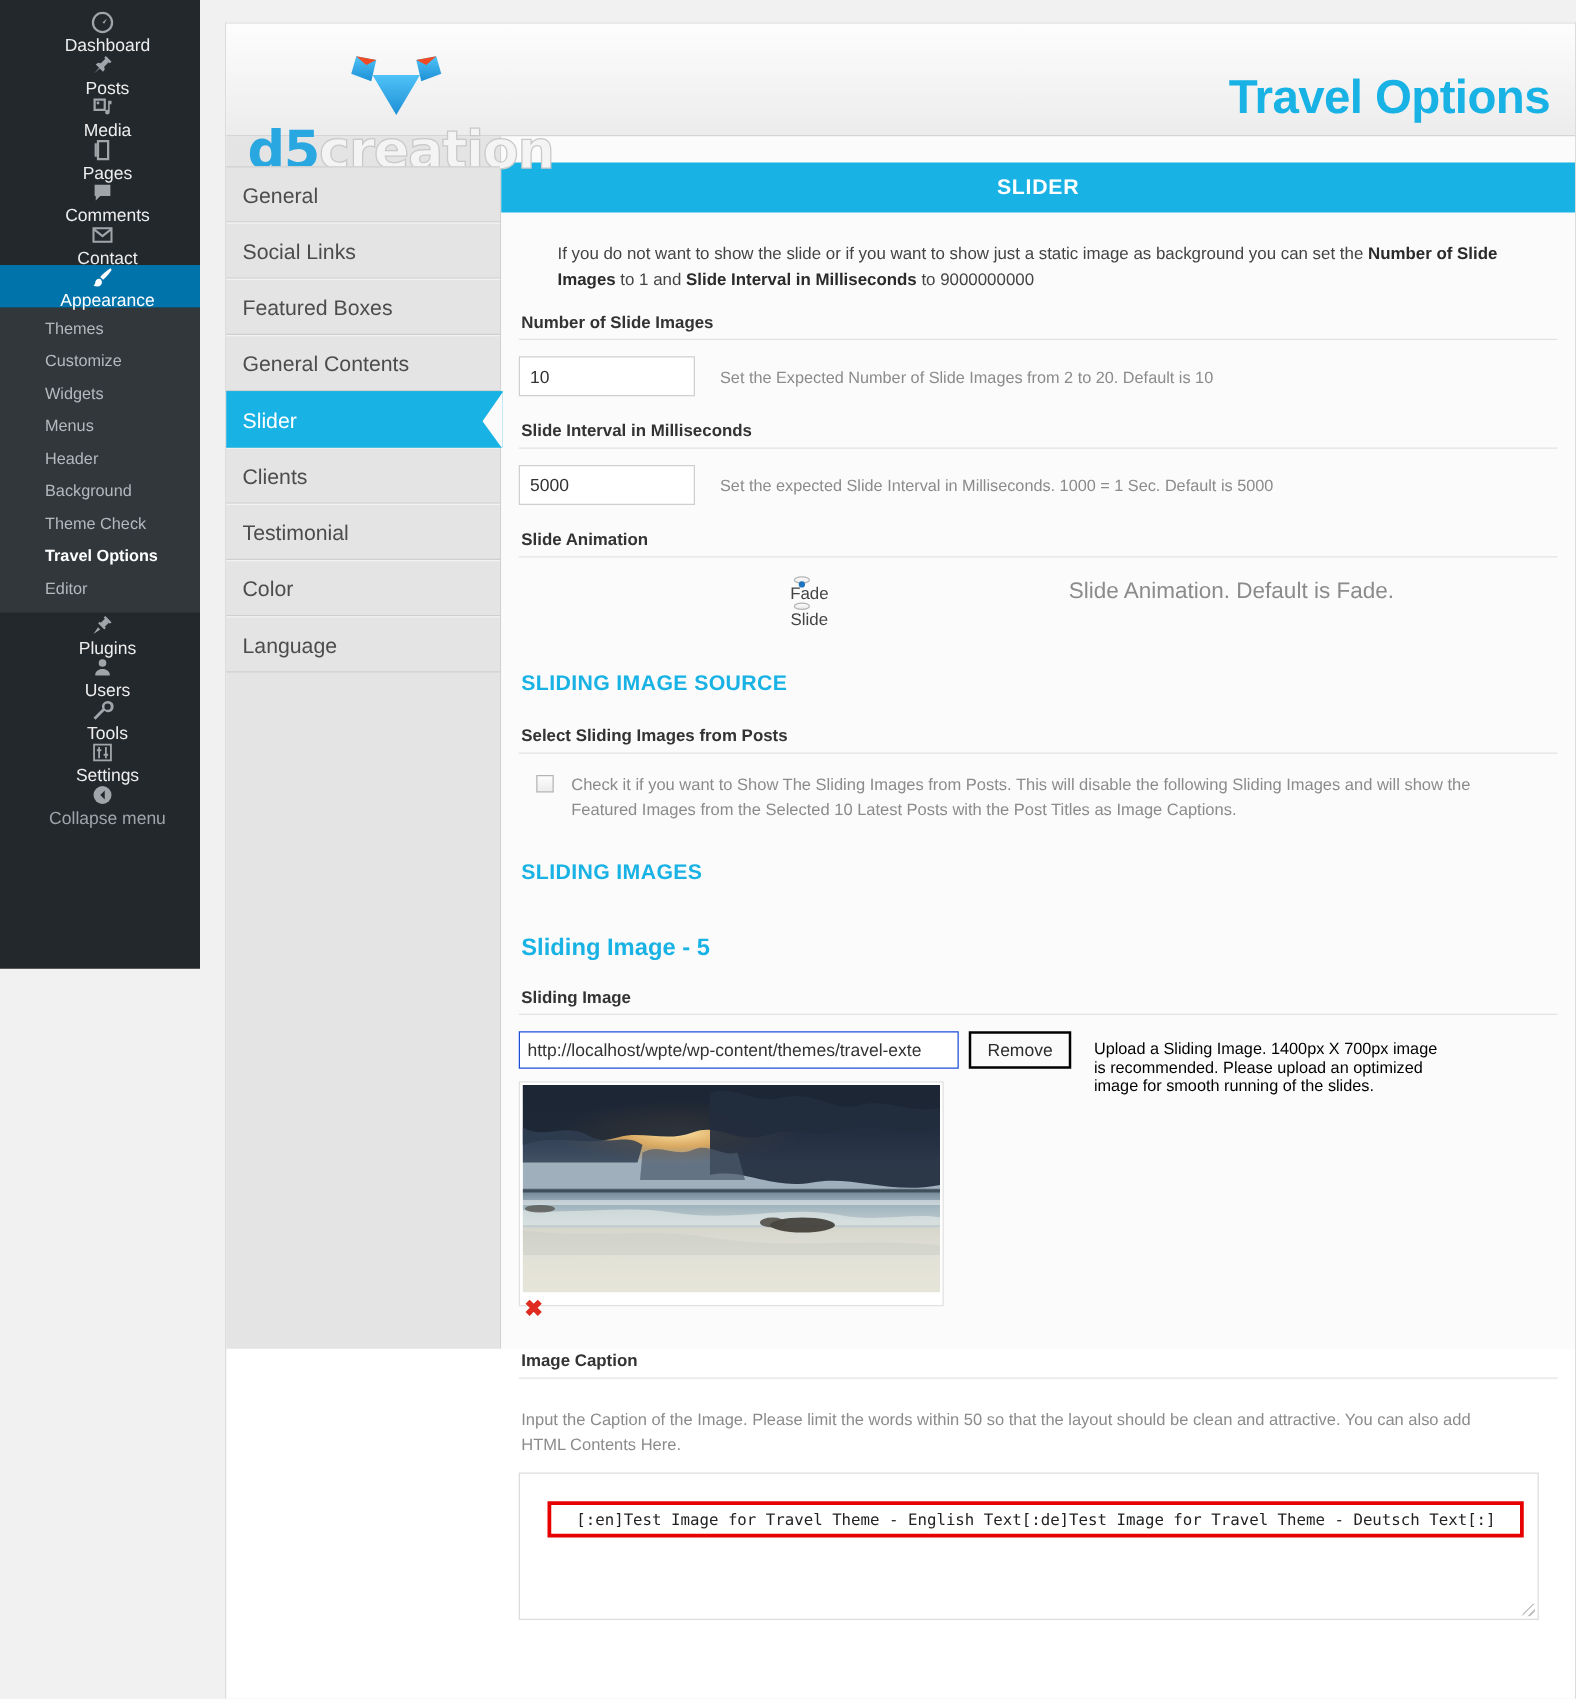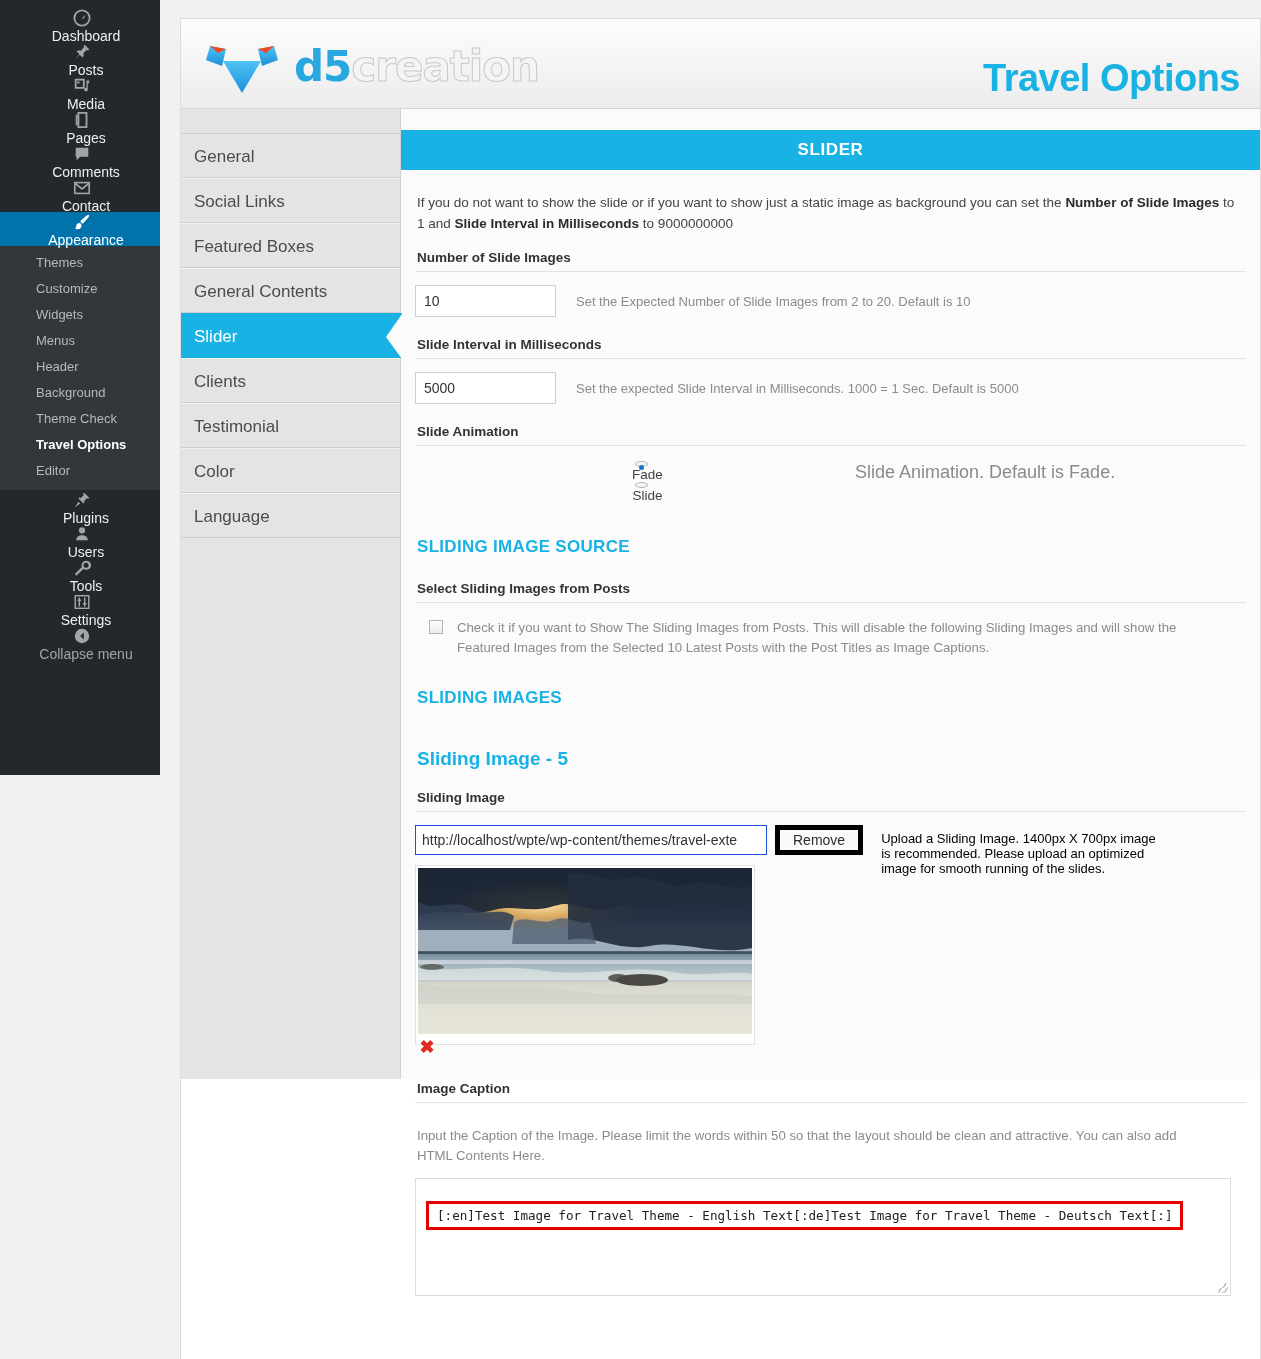--- a/index.html
+++ b/index.html
@@ -64,21 +64,21 @@
     border:1px solid #dcdcdc;
     border-bottom:none;
     box-shadow:0 0 0 0 rgba(0,0,0,0);
   }
   #panel-head {
     height:90px; position:relative;
     background:linear-gradient(#fdfdfd,#ececec);
     border-bottom:1px solid #d5d5d5;
   }
   
-  #logo { position:absolute; left:15px; top:16px; height:62px; display:flex; align-items:center; }
+  #logo { position:absolute; left:15px; top:16px; height:62px; display:flex; align-items:center;flex-direction:column; }
   #logo .mark { width:96px; height:60px; position:relative; }
   #logo .word { margin-left:2px; font-size:42px; font-weight:bold; letter-spacing:-1px; font-family:"DejaVu Sans", sans-serif; }
   #logo .word .d5 { color:#29a7e0; }
   #logo .word .creation { color:#f4f4f4; -webkit-text-stroke:1px #c9c9c9; }
   #page-title {
     position:absolute; right:20px; top:38px;
     font-size:38px; font-weight:bold;
     color:#18b2e4; letter-spacing:-0.5px;
   }
 
@@ -123,21 +123,21 @@
   #content-inner { padding:0 14px; }
   .section-bar {
     background:#18b2e4; color:#fff;
     height:40px; line-height:40px;
     text-align:center;
     font-size:17px; font-weight:bold;
     letter-spacing:0.6px;
   }
   .intro {
     padding:22px 2px 2px 2px;
-    font-size:13.5px; color:#444; line-height:21px;
+    font-size:13.5px; color:#444; line-height:21px;margin-left:29px;
   }
   .intro b { font-weight:bold; color:#2b2b2b; }
 
   .field-label {
     font-size:13.5px; font-weight:bold; color:#333;
     padding:14px 2px 6px 2px;
     border-bottom:1px solid #e3e3e3;
     margin-bottom:13px;
   }
   .field-row { display:flex; align-items:flex-start; padding-bottom:6px; }
@@ -153,21 +153,21 @@
     font-family:"Liberation Sans", sans-serif;
     border-radius:0;
   }
   input.url-input {
     width:352px; height:30px; border:1px solid #1d4ed8;
     padding:0 6px; font-size:14px; color:#333;
     font-family:"Liberation Sans", sans-serif;
   }
   .btn-remove {
     height:30px; padding:0 13px;
-    border:5px solid #000000; background:#fafafa;
+    border:2px solid #000000; background:#fafafa;
     font-size:14px; color:#2b2b2b;
     font-family:"Liberation Sans", sans-serif;
     cursor:pointer; margin-left:8px;
   }
 
   .radio-row { display:flex; padding-top:2px; }
   .radio-col { width:440px; flex:0 0 440px; }
   .radio-line { display:flex; align-items:center; height:21px; padding-left:12px;flex-direction:column; }
   .radio-line .lbl { margin-left:13px; font-size:13.5px; color:#444; }
   .rad {
@@ -220,23 +220,23 @@
   .caption-hint {
     color:#8b8b8b; font-size:13.2px; line-height:20px;
     padding:10px 2px 0 2px; max-width:780px;
   }
   .ta-wrap {
     margin-top:12px; position:relative;
     border:1px solid #dcdcdc; background:#fff;
     height:118px; width:816px;
   }
   .ta-highlight {
-    position:absolute; left:10px; top:22px;
+    position:absolute; left:22px; top:22px;
     border:3px solid #e60000; background:#fff;
-    padding:4px 8px;
+    padding:4px 20px;
     font-family:"DejaVu Sans Mono", monospace;
     font-size:12.6px; color:#222; white-space:nowrap;
   }
   .resize-grip {
     position:absolute; right:2px; bottom:2px;
     width:10px; height:10px;
     background:
       linear-gradient(135deg, transparent 0 40%, #c6c6c6 40% 50%, transparent 50% 70%, #c6c6c6 70% 80%, transparent 80%);
   }
 </style>

